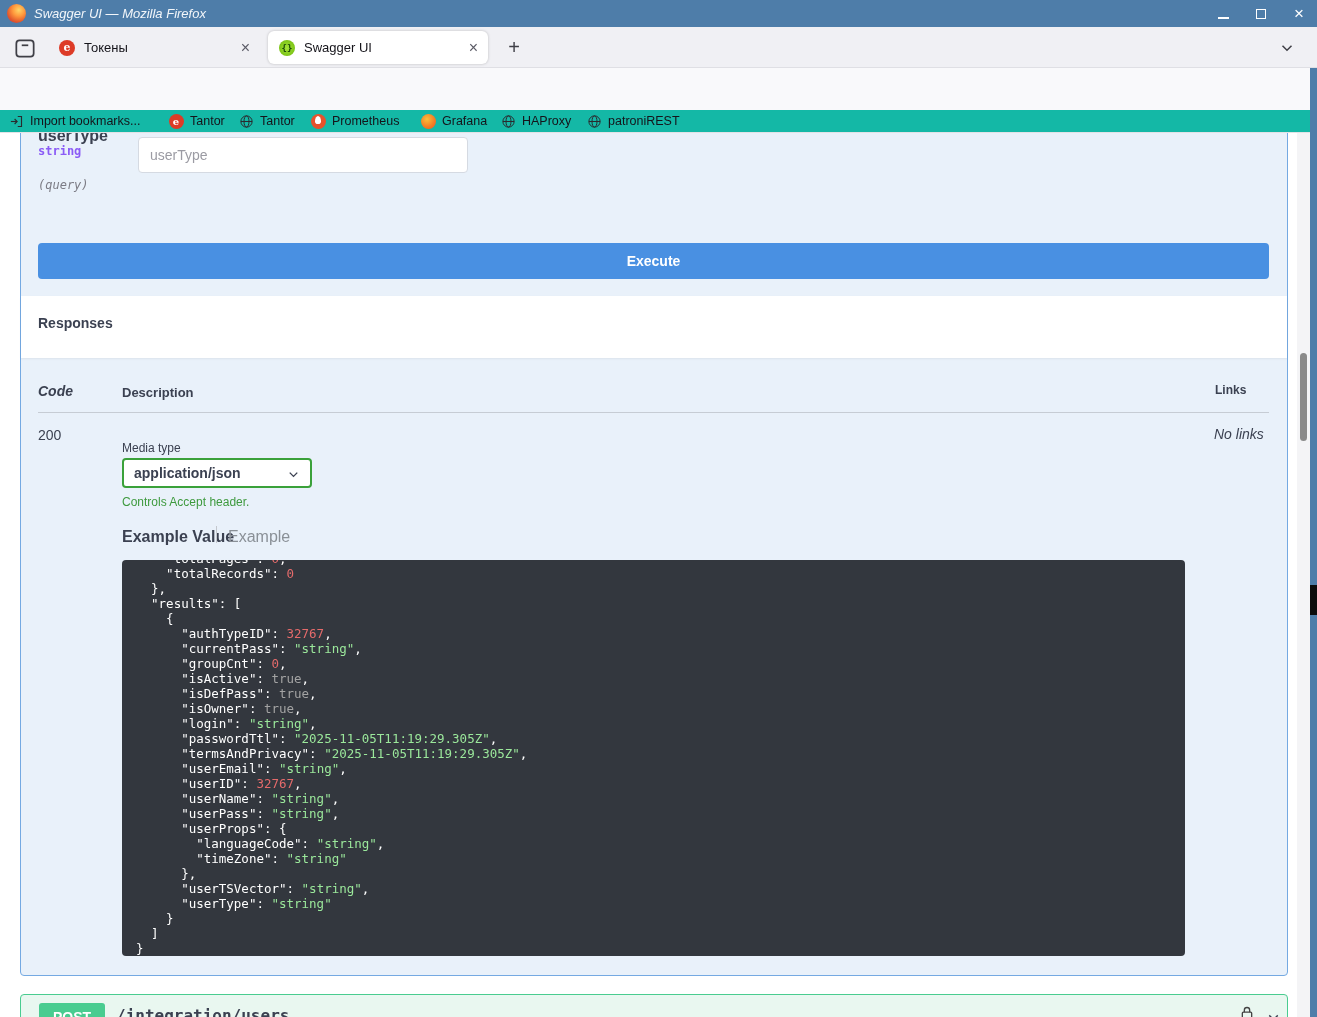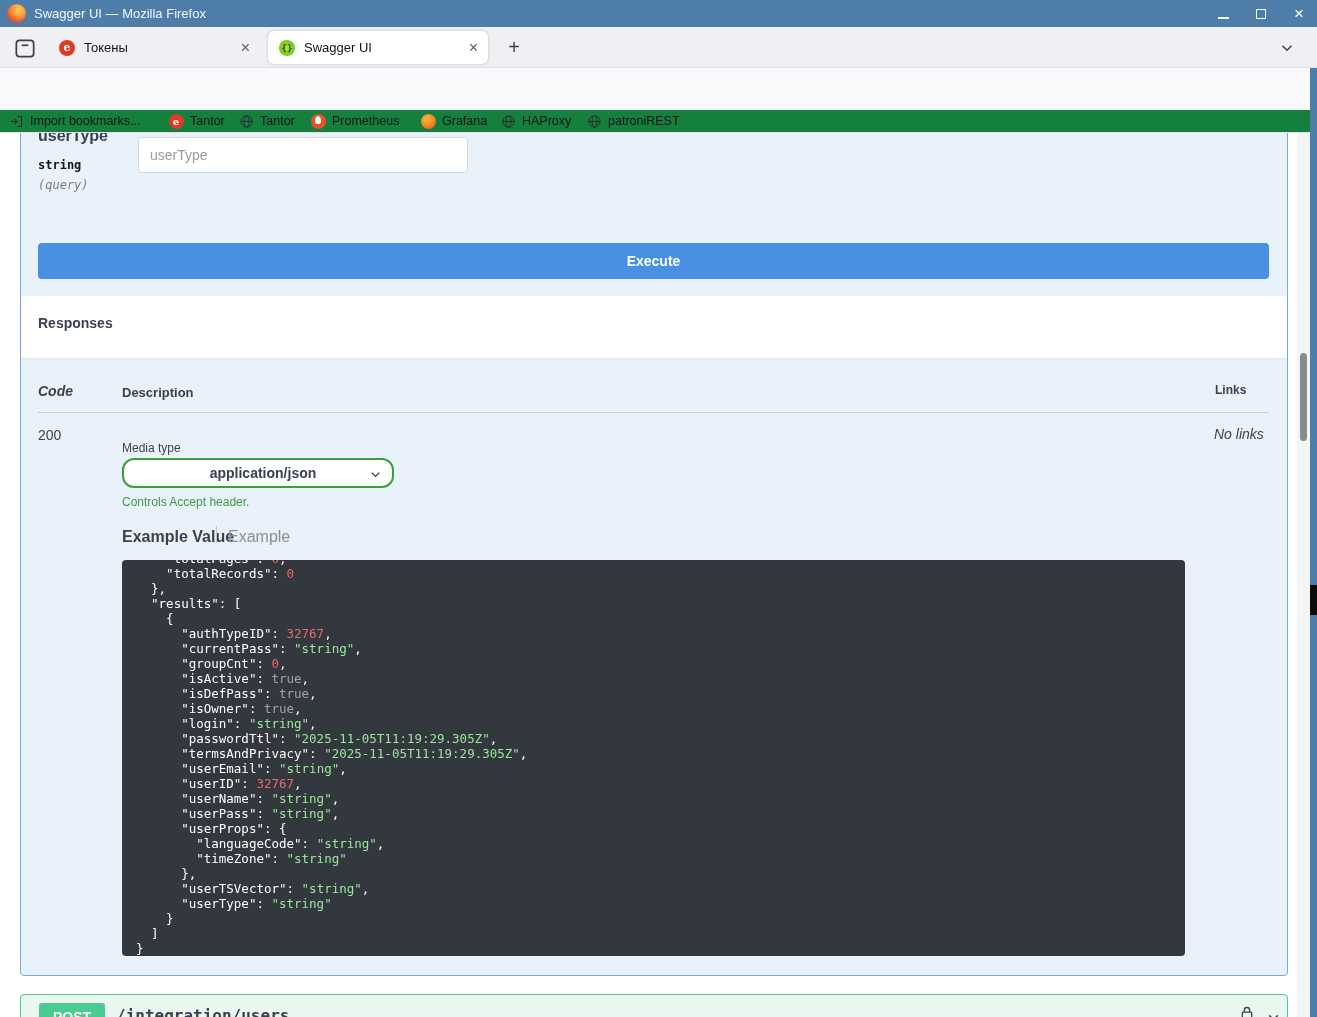--- a/index.html
+++ b/index.html
@@ -4,21 +4,21 @@
 <style>
   * { box-sizing: border-box; margin: 0; padding: 0; }
   html,body { background:#fff; }
   body { font-family:"Liberation Sans", sans-serif; }
   .canvas { position:relative; width:1317px; height:1017px; overflow:hidden; background:#fff; }
 
   
   .titlebar { position:absolute; left:0; top:0; width:1317px; height:27px; background:#4e7da9; color:#fff; }
   .fx-logo { position:absolute; left:7px; top:4px; width:19px; height:19px; border-radius:50%;
              background: radial-gradient(circle at 62% 32%, #ffd567 0%, #ff9a3d 34%, #e2562c 68%, #a53a62 100%); }
-  .win-title { position:absolute; left:34px; top:6px; font-size:13px; color:#f2f6fa; }
+  .win-title { position:absolute; left:34px; top:6px; font-size:13px; color:#f2f6fa;font-style:italic; }
   .win-controls { position:absolute; right:8px; top:0; height:27px; display:flex; align-items:center; gap:18px; }
   .wc { width:20px; height:20px; display:flex; align-items:center; justify-content:center; color:#fff; }
   .wc-min i { display:block; width:11px; height:2px; background:#fff; margin-top:8px; }
   .wc-max i { display:block; width:10px; height:10px; border:1.5px solid #fff; }
   .wc-close { font-size:17px; line-height:17px; }
 
   
   .tabbar { position:absolute; left:0; top:27px; width:1317px; height:41px; background:#f0f0f4; border-bottom:1px solid #dfdfe4; }
   .fxview { position:absolute; left:12px; top:8px; width:26px; height:26px; color:#3f3f46; }
   .tab { position:absolute; top:4px; height:33px; border-radius:6px; display:flex; align-items:center; font-size:13px; color:#15141a; }
@@ -36,48 +36,48 @@
   
   .navbar { position:absolute; left:0; top:68px; width:1317px; height:42px; background:#f9f9fb; }
   .navbtn { position:absolute; top:77px; width:26px; height:26px; display:flex; align-items:center; justify-content:center; color:#2a2a2e; }
   .urlbar { position:absolute; left:250px; top:74px; width:843px; height:31px; background:#fff; border:1px solid #cfcfd8; border-radius:6px; }
   .urlbar-icon { position:absolute; top:6px; color:#3f3f46; }
   .url-text { position:absolute; left:62px; top:7px; font-size:13.5px; white-space:nowrap; }
   .url-grey { color:#7a7a82; } .url-dark { color:#1c1b22; }
   .urlbar-right { position:absolute; top:5px; color:#3f3f46; }
 
   
-  .bookmarks { position:absolute; left:0; top:110px; width:1317px; height:23px; background:#15803d; border-bottom:1px solid #e2e2e6; }
+  .bookmarks { position:absolute; left:0; top:110px; width:1317px; height:23px; background:#14b8a6; border-bottom:1px solid #e2e2e6; }
   .bm { position:absolute; top:0; height:22px; display:flex; align-items:center; gap:6px; font-size:12.5px; color:#15141a; }
   .bm-ico { width:16px; height:16px; display:flex; align-items:center; justify-content:center; }
   .ico-prom { width:15px; height:15px; border-radius:50%; background:#e6522c; position:relative; }
   .ico-prom i { position:absolute; left:4.5px; top:2.5px; width:6px; height:8px; background:#fff; border-radius:50% 50% 45% 45%/65% 65% 35% 35%; }
   .ico-graf { width:15px; height:15px; border-radius:50%; background:radial-gradient(circle at 40% 35%, #fbbf3a 0%, #f58025 55%, #e8531f 100%); }
   .ico-tantor { width:15px; height:15px; border-radius:50%; background:#dd3b27; color:#fff; font-size:10px; font-weight:bold; display:flex; align-items:center; justify-content:center; font-family:"DejaVu Serif",serif; }
 
   
   .content { position:absolute; left:0; top:133px; width:1297px; height:884px; background:#fff; overflow:hidden; }
   .opblock-get { position:absolute; left:20px; top:-84px; width:1268px; height:927px; background:#e9f1fa; border:1px solid #74a9e2; border-radius:4px; }
   .param-name { position:absolute; left:38px; top:-6px; font-size:16px; font-weight:bold; color:#3b4151; }
-  .param-type { position:absolute; left:38px; top:25px; font-family:"DejaVu Sans Mono",monospace; font-size:12px; font-weight:bold; color:#0f172a; }
+  .param-type { position:absolute; left:38px; top:11px; font-family:"DejaVu Sans Mono",monospace; font-size:12px; font-weight:bold; color:#8b5cf6; }
   .param-in   { position:absolute; left:38px; top:45px; font-family:"DejaVu Sans Mono",monospace; font-size:12px; font-style:italic; color:#7c7c85; }
   .param-input { position:absolute; left:138px; top:4px; width:330px; height:36px; border:1px solid #d5dae2; border-radius:4px; background:#fff; padding:0 11px; font-size:14px; color:#3b4151; font-family:"Liberation Sans",sans-serif; }
   .param-input::placeholder { color:#9b9ba3; }
   .execute-btn { position:absolute; left:38px; top:110px; width:1231px; height:36px; background:#4990e2; border:none; border-radius:4px; color:#fff; font-size:14px; font-weight:bold; font-family:"Liberation Sans",sans-serif; }
   .responses-band { position:absolute; left:21px; top:163px; width:1266px; height:62px; background:#fff; box-shadow:0 1px 2px rgba(0,0,0,.06); }
   .responses-title { position:absolute; left:17px; top:19px; font-size:14px; font-weight:bold; color:#3b4151; }
   .th { position:absolute; font-weight:bold; color:#3b4151; }
   .th-code { left:38px; top:250px; font-size:14px;font-style:italic; }
   .th-desc { left:122px; top:252px; font-size:13px; }
   .th-links { left:1215px; top:250px; font-size:12px; }
   .tbl-divider { position:absolute; left:38px; top:279px; width:1231px; height:1px; background:#c6ccd4; }
   .code-200 { position:absolute; left:38px; top:294px; font-size:14px; color:#3b4151; }
   .no-links { position:absolute; left:1214px; top:293px; font-size:14px; font-style:italic; color:#3b4151; }
   .media-label { position:absolute; left:122px; top:308px; font-size:12px; color:#3b4151; }
-  .media-select { position:absolute; left:122px; top:325px; width:272px; height:30px; background:#fff; border:2px solid #3aa13a; border-radius:12px; display:flex; align-items:center;justify-content:center; }
+  .media-select { position:absolute; left:122px; top:325px; width:190px; height:30px; background:#fff; border:2px solid #3aa13a; border-radius:4px; display:flex; align-items:center; }
   .media-select span { margin-left:10px; font-size:14px; font-weight:bold; color:#3b4151; }
   .media-select svg { position:absolute; right:9px; top:7px; }
   .media-hint { position:absolute; left:122px; top:362px; font-size:12px; color:#3e9a3e; }
   .ex-tab { position:absolute; top:395px; font-size:16px; }
   .ex-tab-example { left:122px; font-weight:bold; color:#3b4151; }
   .ex-tab-sep { position:absolute; left:216px; top:393px; width:1px; height:17px; background:#c3c7cd; }
   .ex-tab-schema { left:228px; color:#8a9097; }
   .codeblock { position:absolute; left:122px; top:427px; width:1063px; height:396px; background:#33373e; border-radius:4px; padding:0 14px; overflow:hidden; }
   .codeblock .pre { margin-top:-9px; font-family:"DejaVu Sans Mono",monospace; font-size:12.5px; line-height:15px; white-space:pre; }
   .tk-p { color:#ffffff; } .tk-n { color:#e56b6b; } .tk-s { color:#9be89b; } .tk-b { color:#a3a3a3; }

